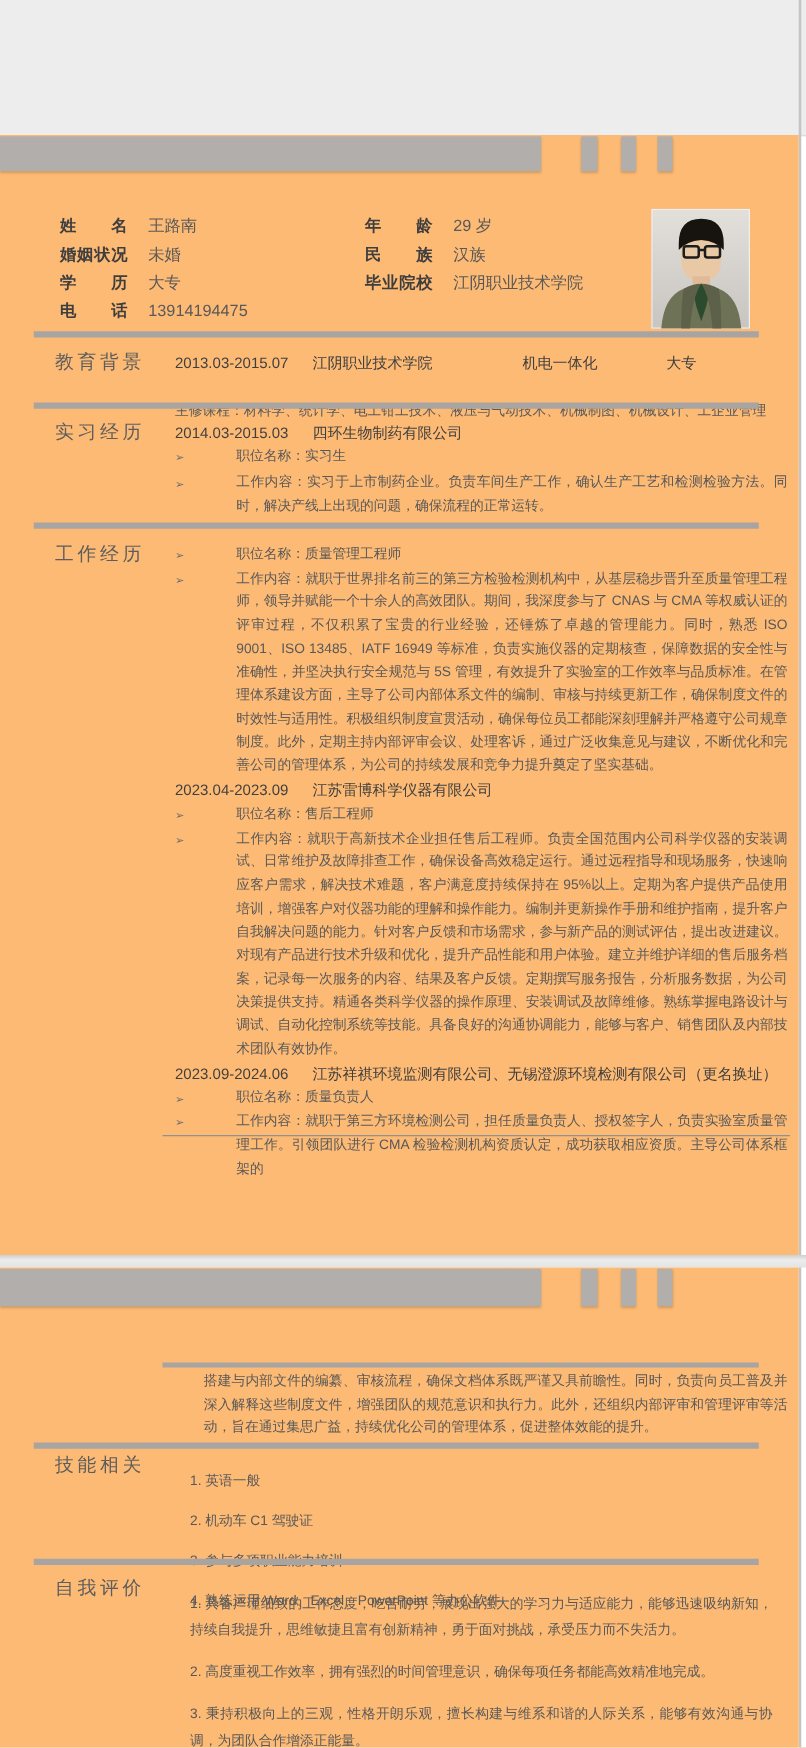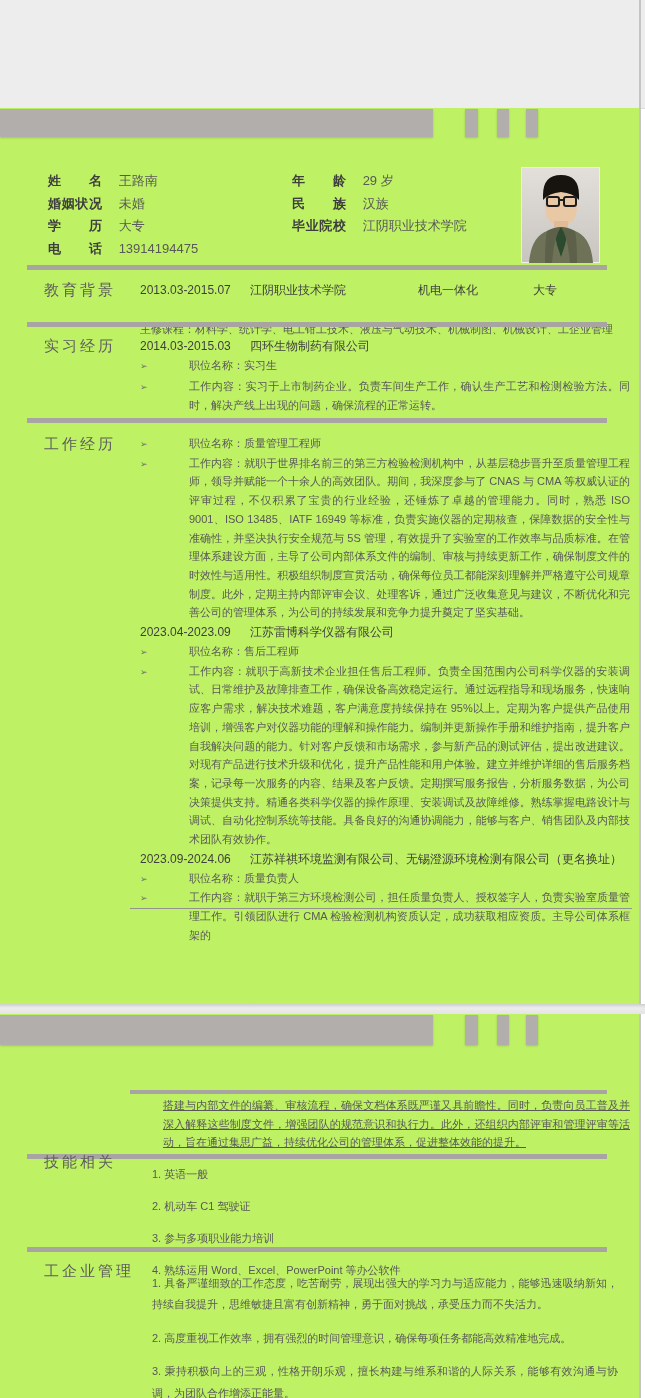--- a/index.html
+++ b/index.html
@@ -8,21 +8,21 @@
     font-family:"Liberation Sans","DejaVu Sans",sans-serif;
     -webkit-font-smoothing:antialiased;overflow:hidden;
   }
   
   .topband{position:absolute;left:0;top:0;width:645px;height:108px;background:#ededed;
            border-bottom:1px solid #dcdcdc;}
   .pagegap{position:absolute;left:0;top:1004px;width:645px;height:10px;
            background:linear-gradient(#cfcfcf,#ececec 40%,#e4e4e4);}
   .vline{position:absolute;left:639px;top:0;width:2px;height:1398px;background:#c6c4c2;}
 
-  .page{position:absolute;left:0;width:639px;background:#bef264;overflow:hidden;}
+  .page{position:absolute;left:0;width:639px;background:#fdba74;overflow:hidden;}
   .page1{top:108px;height:896px;}
   .page2{top:1014px;height:384px;}
 
   
   .deco{position:absolute;left:0;top:1px;width:639px;}
   .deco .seg{position:absolute;top:0;height:100%;background:#b2aeab;box-shadow:0 1px 2px rgba(0,0,0,.18);}
   .deco .long{left:0;width:433px;}
   .deco .sq1{left:465px;width:13px;}
   .deco .sq2{left:497px;width:12px;}
   .deco .sq3{left:526px;width:12px;}
@@ -54,21 +54,21 @@
   .jhead .period{width:110px;flex:none;}
   .jhead .school{width:168px;flex:none;}
   .jhead .major{width:115px;flex:none;}
   .courses{font-size:11px;color:#595959;line-height:19px;margin-top:20px;white-space:nowrap;}
   .brow{display:flex;font-size:11px;color:#595959;}
   .bmark{width:21px;flex:none;color:#6e6e6e;font-size:9px;line-height:inherit;padding-top:1px;}
   .btext{flex:1;text-align:justify;padding-left:28px;}
   .lh19{line-height:19.5px;}
   .lh187{line-height:18.7px;}
   .contpara{position:absolute;left:163px;top:82px;width:467px;font-size:11px;color:#595959;
-            line-height:18.5px;text-align:justify;text-decoration:underline;}
+            line-height:18.5px;text-align:justify;}
 
   ol.numlist{margin:0;padding:0;list-style:decimal inside;font-size:11px;color:#595959;}
   ol.numlist li{padding:0;margin:12px;}
   .skills ol.numlist li{line-height:20px;white-space:nowrap;}
   .eval ol.numlist li{line-height:21.4px;text-align:justify;}
 </style>
 </head>
 <body>
 
 <div class="topband"></div>
@@ -231,36 +231,36 @@
     <div class="seg sq2"></div>
     <div class="seg sq3"></div>
   </div>
 
   <div class="divider partial" style="top:76px"></div>
 
   <div class="contpara">搭建与内部文件的编纂、审核流程，确保文档体系既严谨又具前瞻性。同时，负责向员工普及并深入解释这些制度文件，增强团队的规范意识和执行力。此外，还组织内部评审和管理评审等活动，旨在通过集思广益，持续优化公司的管理体系，促进整体效能的提升。</div>
 
   <div class="divider" style="top:140px"></div>
 
-  <div class="sec skills" style="top:138px">
+  <div class="sec skills" style="top:149px">
     <div class="stitle">技能相关</div>
     <div class="scontent">
       <ol class="numlist">
         <li>英语一般</li>
         <li>机动车 C1 驾驶证</li>
         <li>参与多项职业能力培训</li>
         <li>熟练运用 Word、Excel、PowerPoint 等办公软件</li>
       </ol>
     </div>
   </div>
 
   <div class="divider" style="top:233px"></div>
 
   <div class="sec eval" style="top:247px">
-    <div class="stitle">工企业管理</div>
+    <div class="stitle">自我评价</div>
     <div class="scontent">
       <ol class="numlist">
         <li>具备严谨细致的工作态度，吃苦耐劳，展现出强大的学习力与适应能力，能够迅速吸纳新知，持续自我提升，思维敏捷且富有创新精神，勇于面对挑战，承受压力而不失活力。</li>
         <li>高度重视工作效率，拥有强烈的时间管理意识，确保每项任务都能高效精准地完成。</li>
         <li>秉持积极向上的三观，性格开朗乐观，擅长构建与维系和谐的人际关系，能够有效沟通与协调，为团队合作增添正能量。</li>
       </ol>
     </div>
   </div>
 </div>
 

